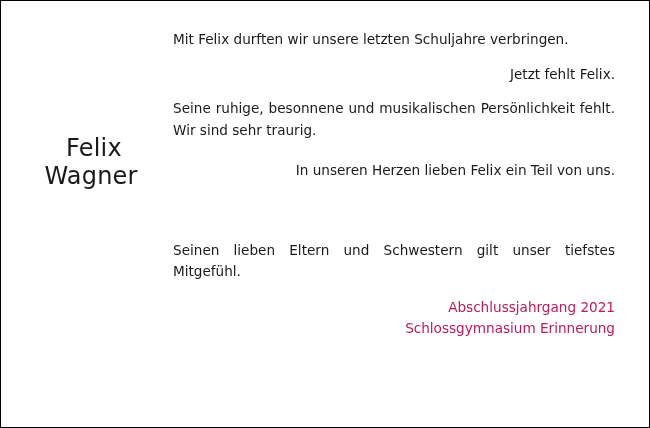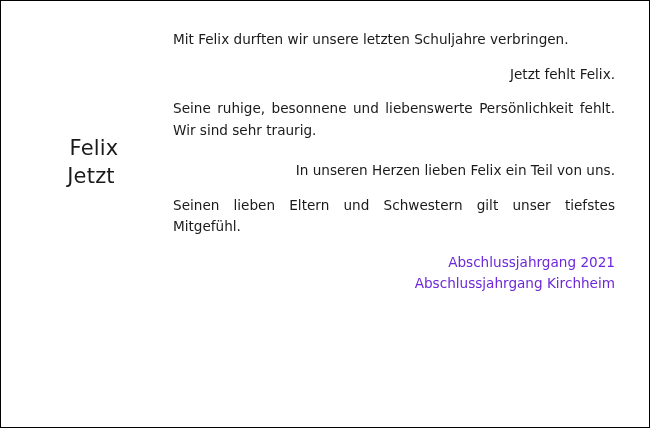--- a/index.html
+++ b/index.html
@@ -38,21 +38,21 @@
     width: 120px;
     flex: 0 0 120px;
     display: flex;
     flex-direction: column;
     justify-content: flex-start;
     align-items: center;
     padding-top: 105px;
     box-sizing: border-box;
   }
   .name-line {
-    font-size: 21px;
+    font-size: 24px;
     line-height: 28px;
     color: #1a1a1a;
     white-space: nowrap;
     letter-spacing: 0.2px;
   }
   .name-line.first {
     padding-left: 6px;
   }
   .text-col {
     flex: 1 1 auto;
@@ -72,54 +72,55 @@
     hyphens: manual;
   }
   p.para.tight {
     margin-bottom: 13px;
   }
   p.para.nojust {
     text-align: right;
   }
   p.para.last-block {
     margin-bottom: 0;
+    margin-top: 45px;
   }
   .spacer {
     height: 6px;
   }
   .closing {
     margin-top: 14px;
     text-align: right;
     font-size: 13.6px;
     line-height: 21.5px;
-    color: #6d28d9;
+    color: #be185d;
   }
   .closing div {
     white-space: nowrap;
   }
 </style>
 </head>
 <body>
 
 <div class="obituary">
   <div class="inner">
 
     <div class="name-col">
       <div class="name-line first">Felix</div>
-      <div class="name-line">Jetzt</div>
+      <div class="name-line">Wagner</div>
     </div>
 
     <div class="text-col">
       <p class="para tight">Mit Felix durften wir unsere letzten Schuljahre verbringen.</p>
       <p class="para tight nojust">Jetzt fehlt Felix.</p>
-      <p class="para tight">Seine ruhige, besonnene und liebenswerte Persönlichkeit fehlt. Wir sind sehr traurig.</p>
+      <p class="para tight">Seine ruhige, besonnene und musikalischen Persönlichkeit fehlt. Wir sind sehr traurig.</p>
       <div class="spacer"></div>
       <p class="para tight nojust">In unseren Herzen lieben Felix ein Teil von uns.</p>
       <p class="para last-block">Seinen lieben Eltern und Schwestern gilt unser tiefstes Mitgefühl.</p>
 
       <div class="closing">
         <div>Abschlussjahrgang 2021</div>
-        <div>Abschlussjahrgang Kirchheim</div>
+        <div>Schlossgymnasium Erinnerung</div>
       </div>
     </div>
 
   </div>
 </div>
 
 </body></html>

